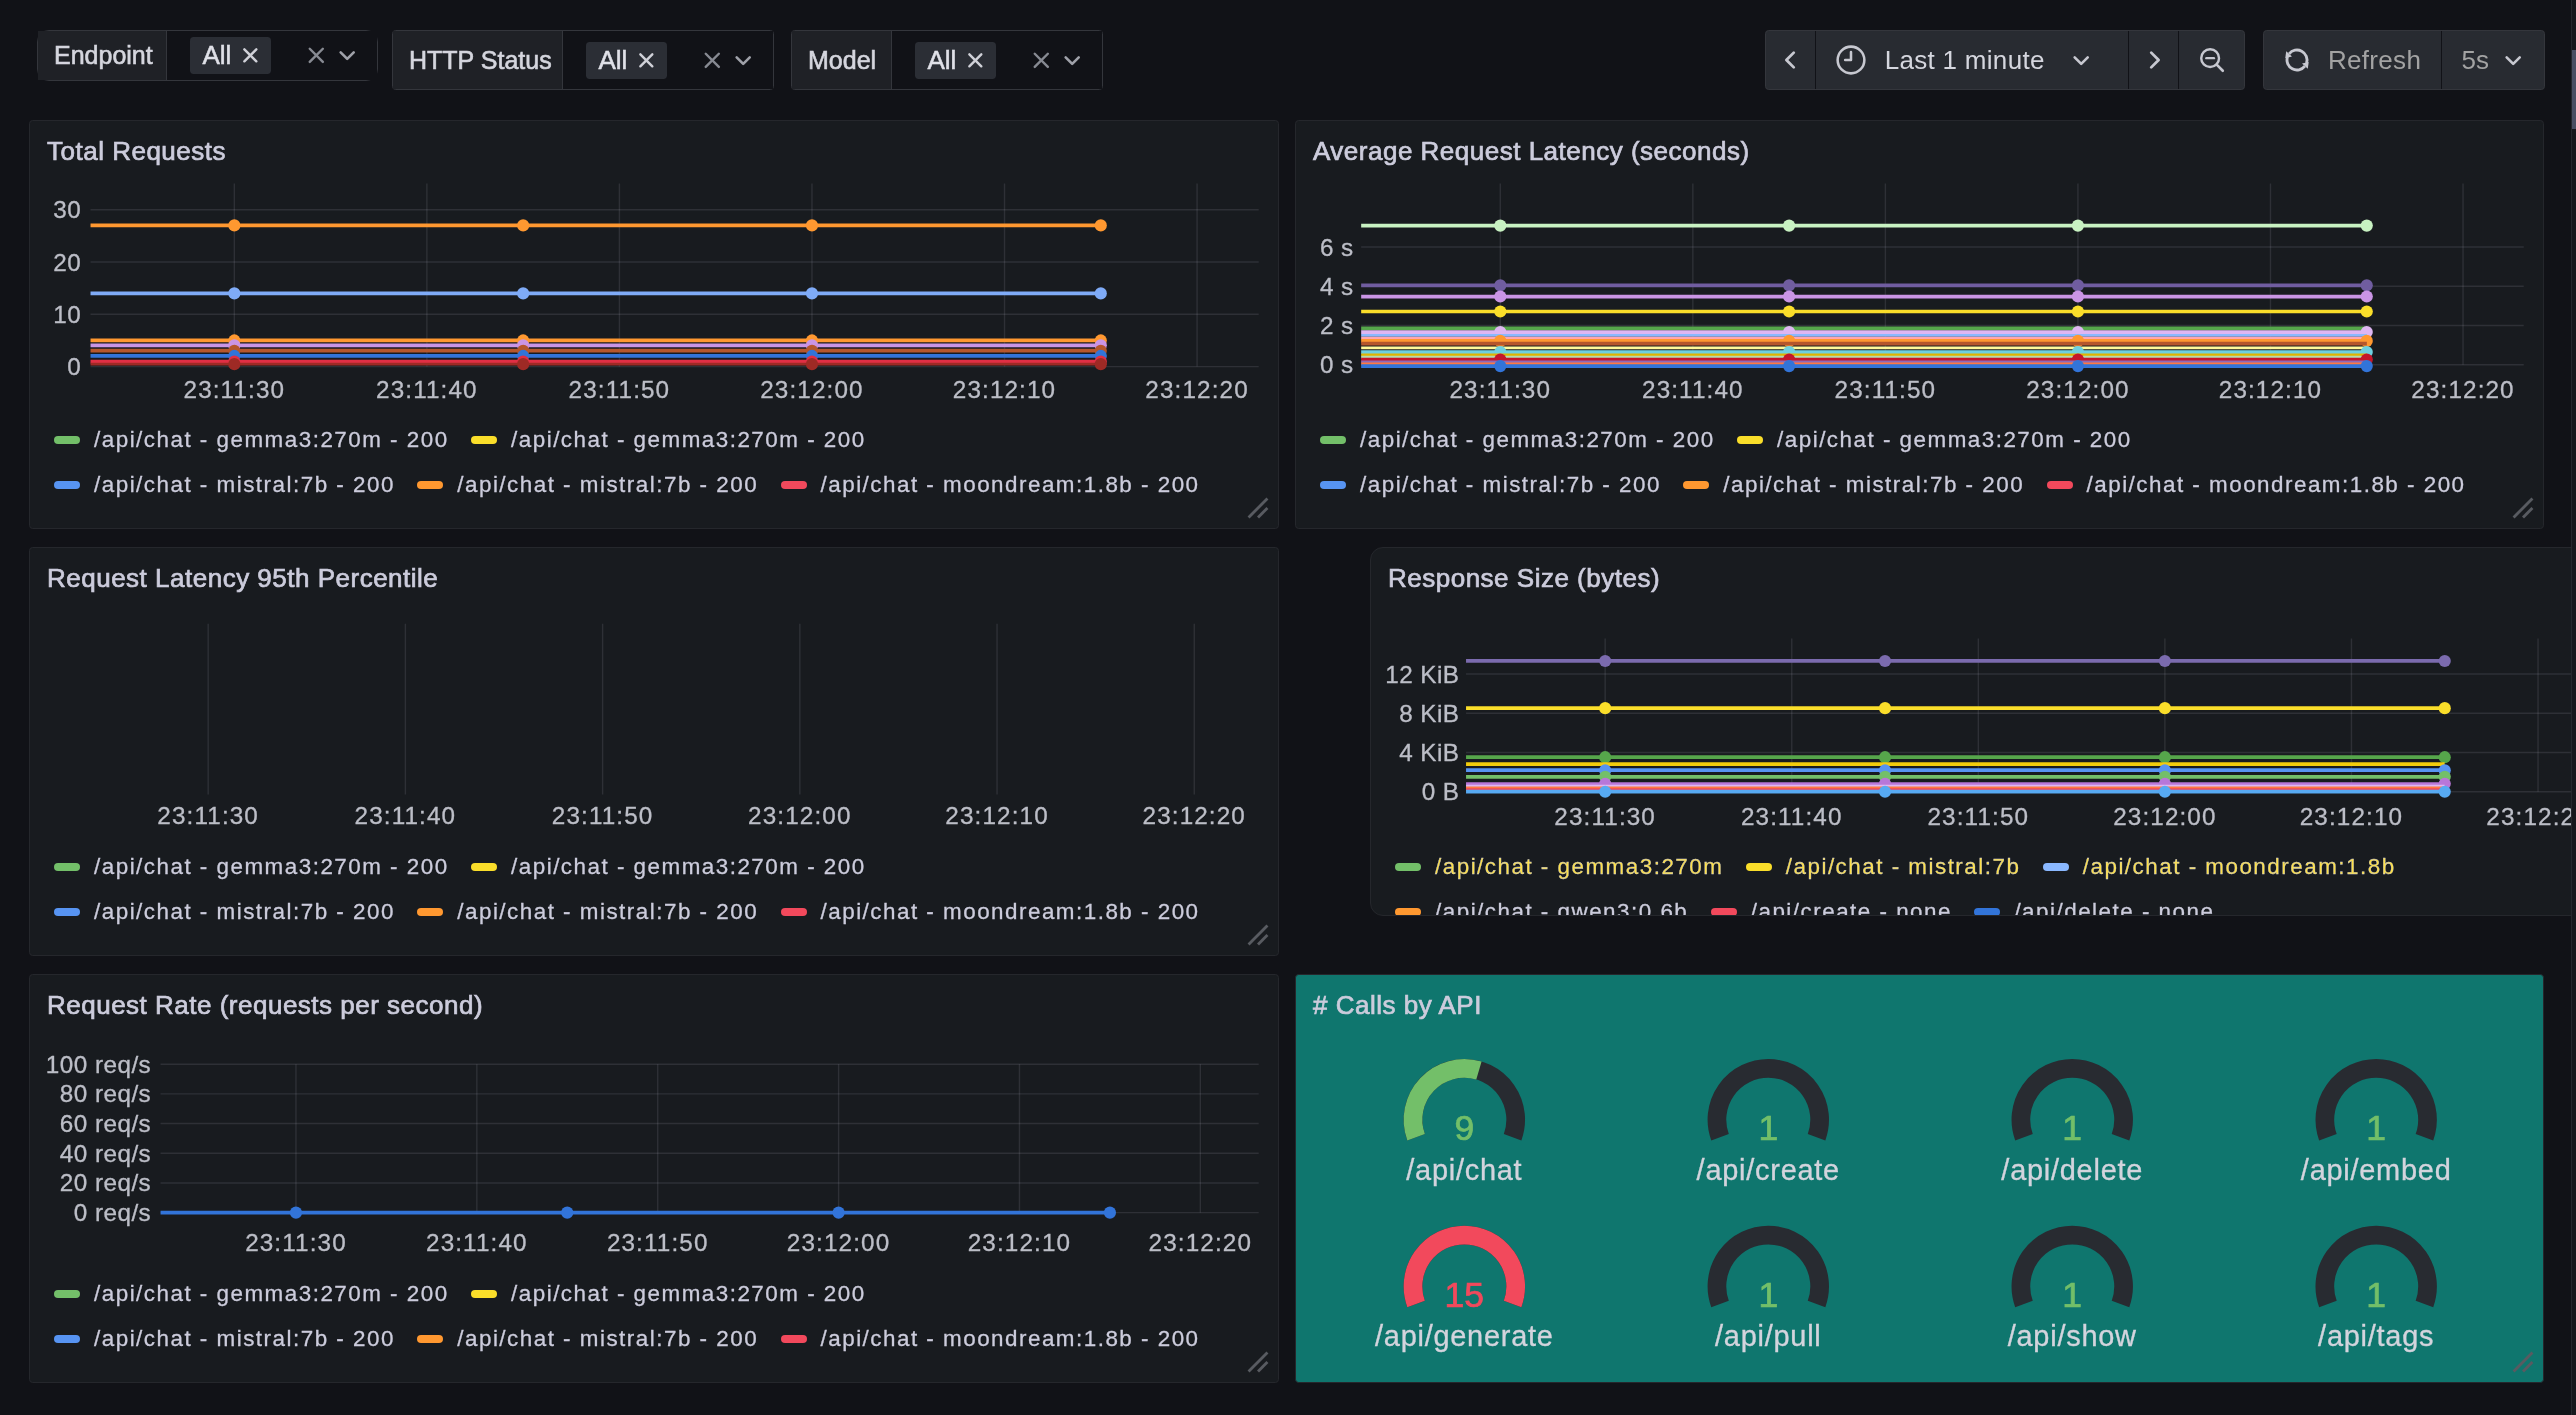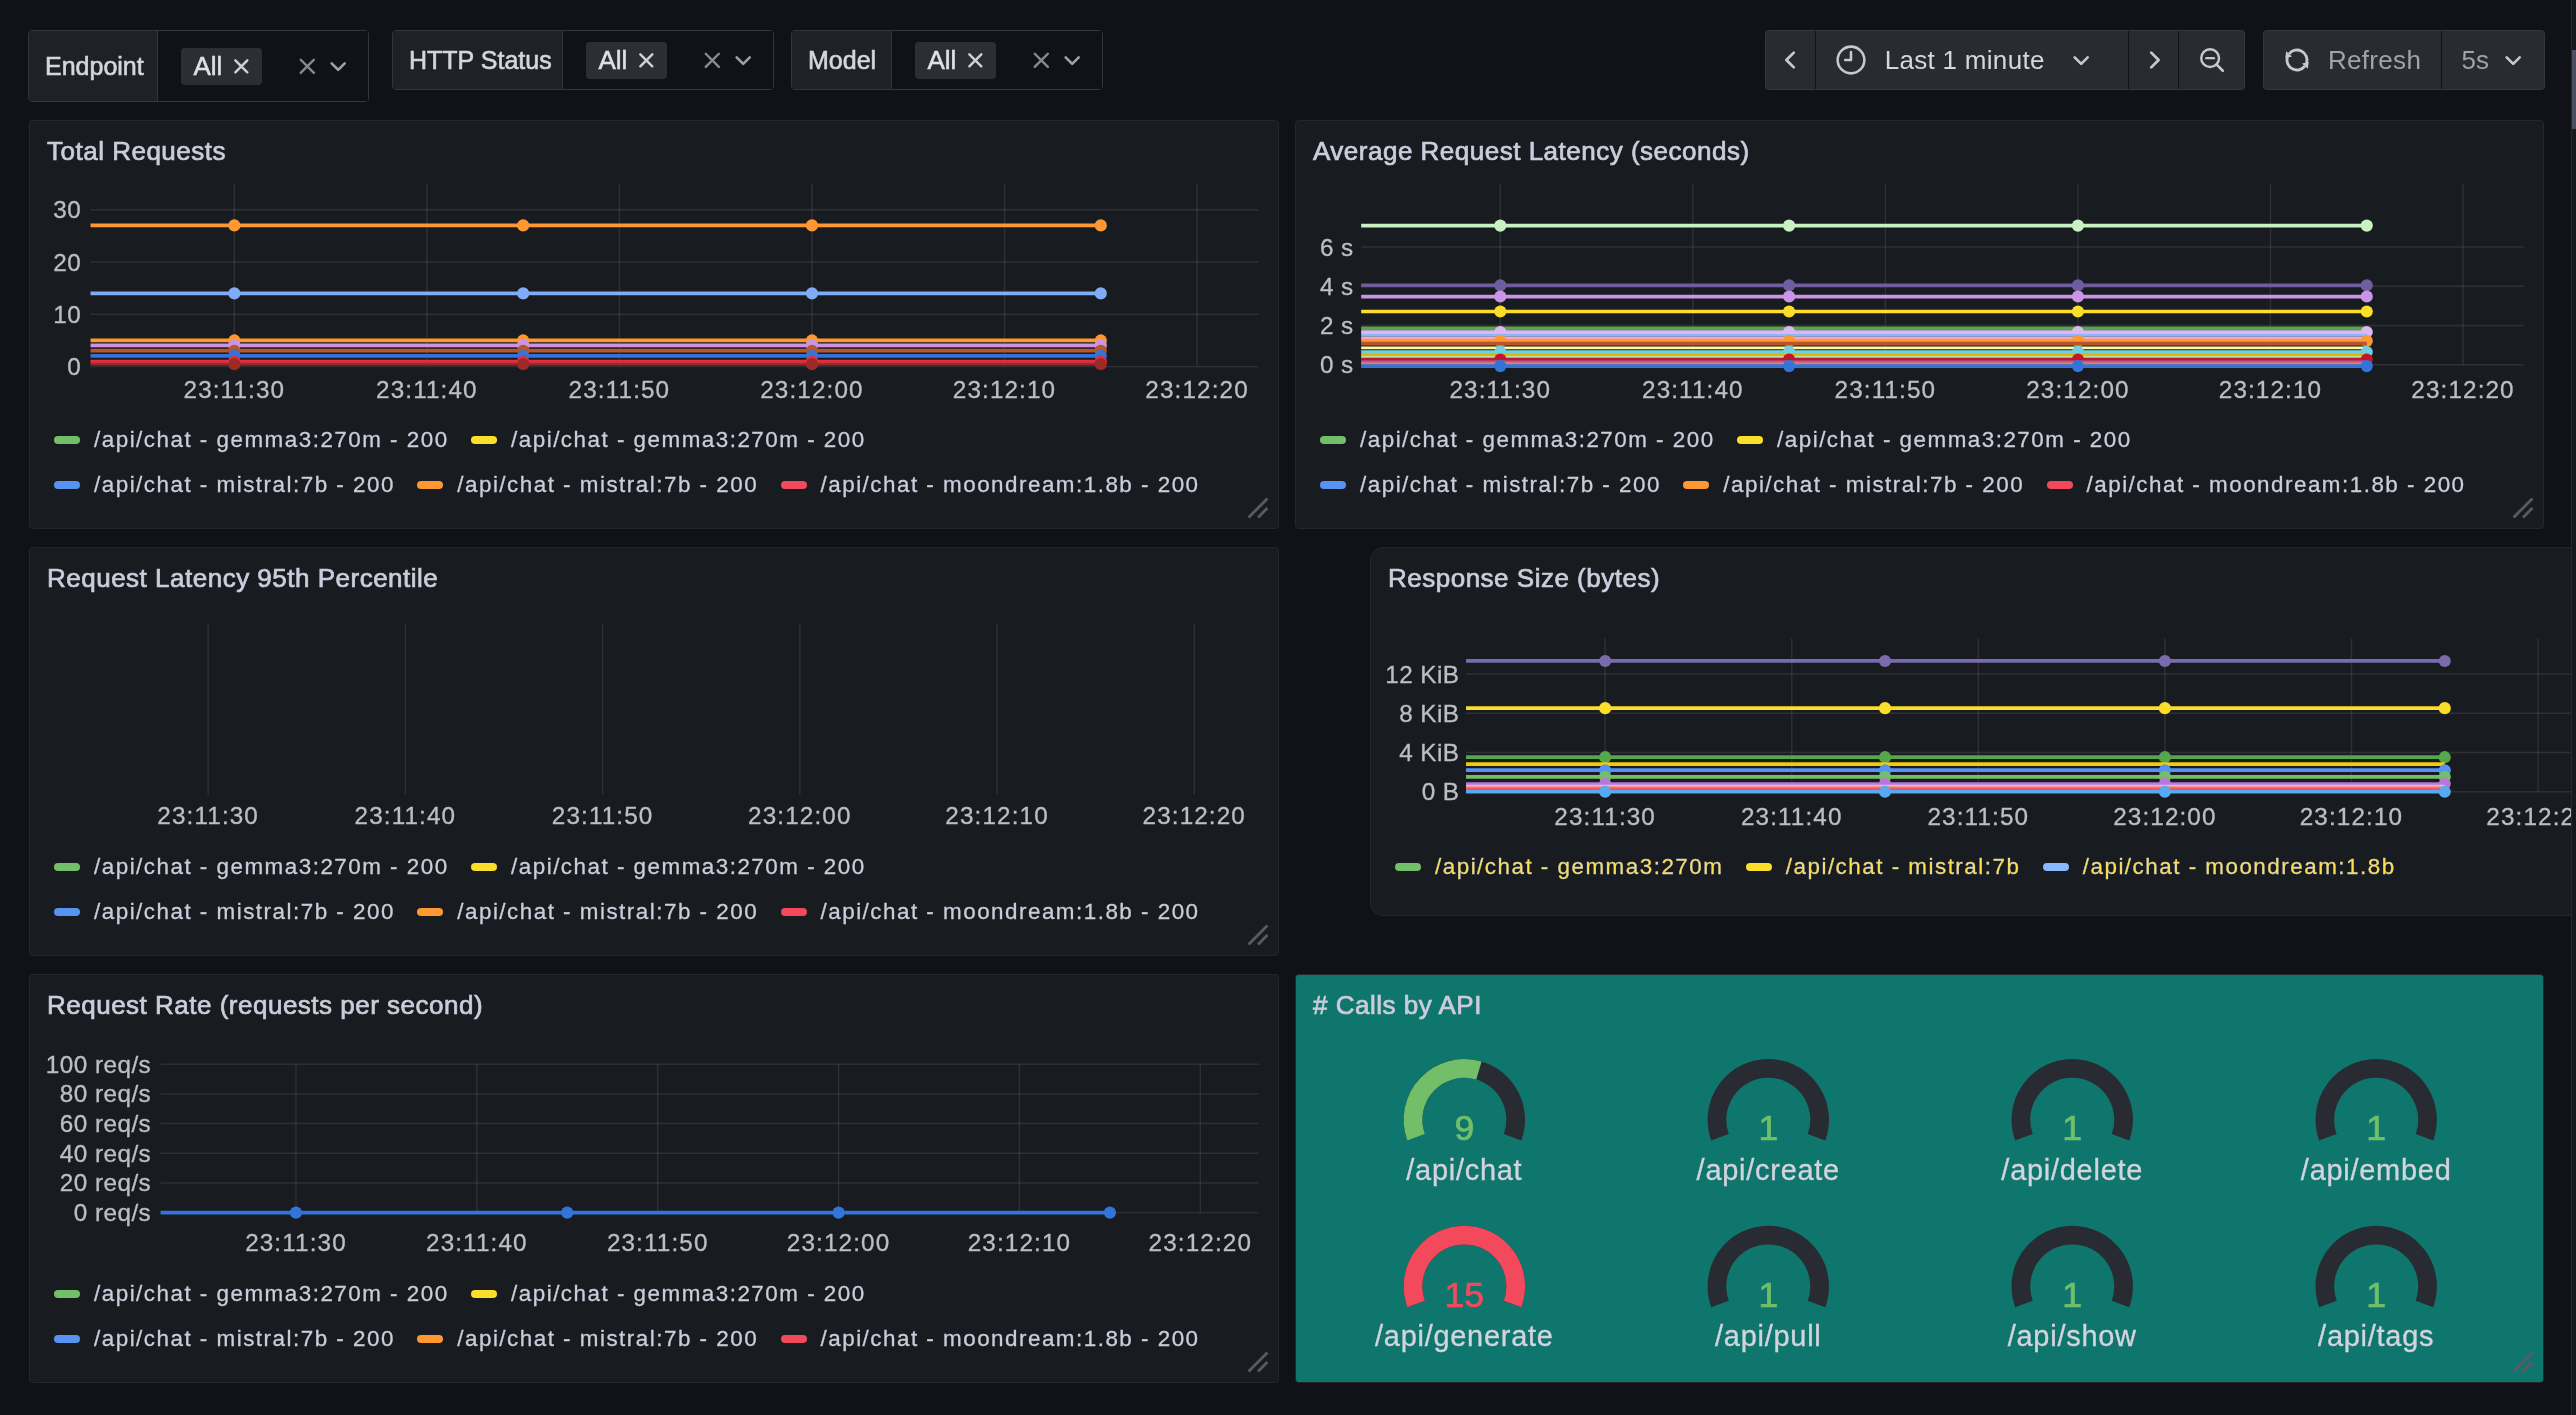--- a/index.html
+++ b/index.html
@@ -1,20 +1,20 @@
 <!DOCTYPE html>
 <html style="font-size:15px"><head><meta charset="utf-8"><title>dash</title>
 <style>
 html,body{margin:0;padding:0;background:#111217;width:2576px;height:1415px;overflow:hidden}
 *{box-sizing:border-box}
 body{font-family:"Liberation Sans", sans-serif;-webkit-font-smoothing:antialiased}
 </style></head>
 <body>
 <div style="position:relative;width:2576px;height:1415px">
-<div style="position:absolute;left:28px;top:30px;height:72px;display:flex;border:0.9px solid #34363c;border-radius:4px;box-sizing:border-box">
+<div style="position:absolute;left:37px;top:30px;height:51px;display:flex;border:0.9px solid #34363c;border-radius:12px;box-sizing:border-box">
       <div style="width:129px;background:#1f2126;display:flex;align-items:center;padding-left:16px;box-sizing:border-box;color:#d5d6de;font-size:25px;font-weight:500;-webkit-text-stroke:0.6px #d5d6de;border-right:0.9px solid #34363c">Endpoint</div>
       <div style="width:210px;background:#111217;display:flex;align-items:center;position:relative">
         <span style="display:inline-flex;align-items:center;height:37px;padding:0 12px;background:#2b2e35;border-radius:3.7px;margin-left:23.4px;color:#e0e1e8;font-size:26px;-webkit-text-stroke:0.5px #e0e1e8">
           <span>All</span>
           <span style="margin-left:9.3px;display:inline-flex">
             <svg width="18.7" height="18.7" viewBox="0 0 20 20">
               <line x1="3.6" y1="3.6" x2="16.4" y2="16.4" stroke="#d0d1d8" stroke-width="2.6" stroke-linecap="round"></line>
               <line x1="16.4" y1="3.6" x2="3.6" y2="16.4" stroke="#d0d1d8" stroke-width="2.6" stroke-linecap="round"></line>
             </svg>
           </span>
@@ -451,20 +451,34 @@
         </span>
         <span style="display:inline-flex;align-items:center;margin-right:22.4px;white-space:nowrap">
           <span style="width:26px;height:8.4px;border-radius:4.7px;background:#FADE2A;margin-right:14px;flex:none"></span>
           <span>/api/chat - mistral:7b</span>
         </span>
         <span style="display:inline-flex;align-items:center;margin-right:22.4px;white-space:nowrap">
           <span style="width:26px;height:8.4px;border-radius:4.7px;background:#8AB8FF;margin-right:14px;flex:none"></span>
           <span>/api/chat - moondream:1.8b</span>
         </span>
       </div>
+      <div style="position:absolute;left:24px;top:351px;height:26px;display:flex;align-items:center;font-size:22.4px;letter-spacing:1.5px;color:#ccccdc;-webkit-text-stroke:0.3px #ccccdc">
+        <span style="display:inline-flex;align-items:center;margin-right:22.4px;white-space:nowrap">
+          <span style="width:26px;height:8.4px;border-radius:4.7px;background:#FF9830;margin-right:14px;flex:none"></span>
+          <span>/api/chat - qwen3:0.6b</span>
+        </span>
+        <span style="display:inline-flex;align-items:center;margin-right:22.4px;white-space:nowrap">
+          <span style="width:26px;height:8.4px;border-radius:4.7px;background:#F2495C;margin-right:14px;flex:none"></span>
+          <span>/api/create - none</span>
+        </span>
+        <span style="display:inline-flex;align-items:center;margin-right:22.4px;white-space:nowrap">
+          <span style="width:26px;height:8.4px;border-radius:4.7px;background:#3274D9;margin-right:14px;flex:none"></span>
+          <span>/api/delete - none</span>
+        </span>
+      </div>
       <svg width="34" height="34" style="position:absolute;right:2.8px;bottom:2.8px" viewBox="0 0 36 36">
         <line x1="8.0" y1="28.0" x2="28.0" y2="8.0" stroke="#585b61" stroke-width="3" stroke-linecap="butt"></line>
         <line x1="18.0" y1="28.0" x2="28.0" y2="18.0" stroke="#585b61" stroke-width="3" stroke-linecap="butt"></line>
       </svg>
     </div>
     <div style="position:absolute;left:29px;top:974px;width:1250px;height:409px;background:#181b1f;border:0.9px solid #25272c;border-radius:3.7px;overflow:hidden">
       <div style="position:absolute;left:17px;top:15px;font-size:26px;font-weight:500;-webkit-text-stroke:0.7px #ccccdc;color:#ccccdc;letter-spacing:0.5px">Request Rate (requests per second)</div>
       <svg width="1250" height="409" style="position:absolute;left:0;top:0" viewBox="0 0 1337 438">
         <line x1="139.0" y1="95.5" x2="1315.0" y2="95.5" stroke="rgba(204,204,220,0.12)" stroke-width="1.5" stroke-linecap="butt"></line>
         <line x1="139.0" y1="127.3" x2="1315.0" y2="127.3" stroke="rgba(204,204,220,0.12)" stroke-width="1.5" stroke-linecap="butt"></line>

